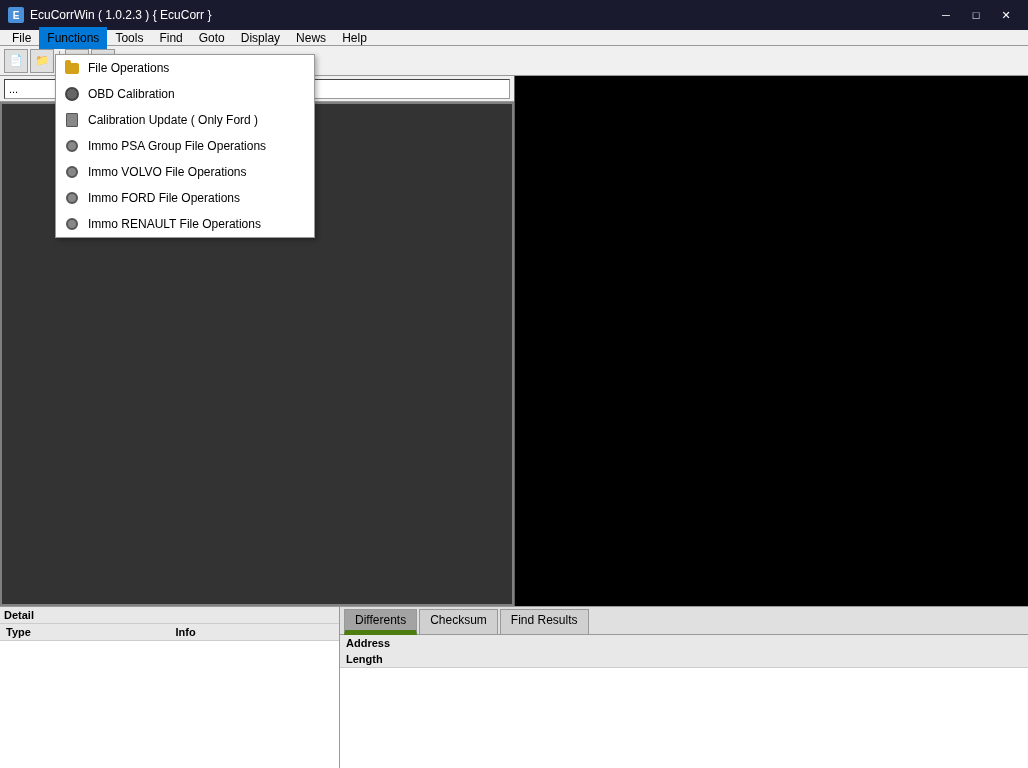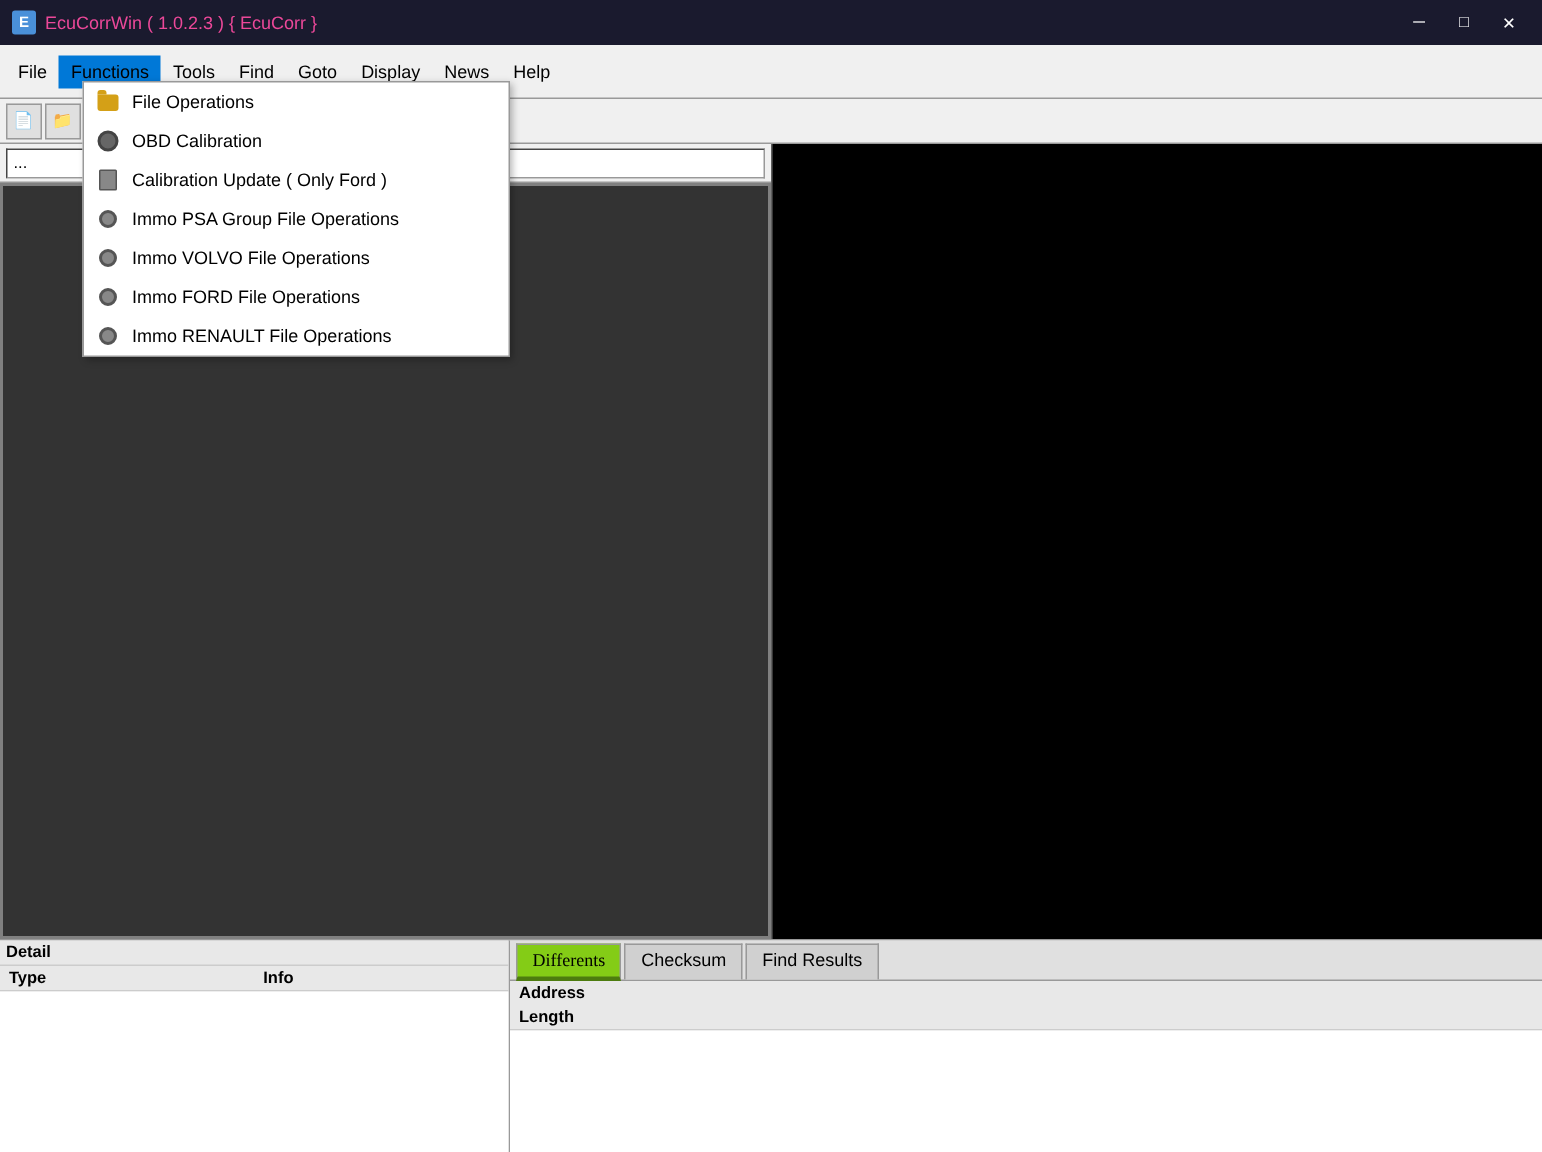--- a/index.html
+++ b/index.html
@@ -35,21 +35,21 @@
       border-radius: 2px;
       display: flex;
       align-items: center;
       justify-content: center;
       color: white;
       font-size: 10px;
       font-weight: bold;
     }
     #title-text {
       font-size: 12px;
-      color: #ec4899;
+      color: #ffffff;
     }
     #window-controls {
       display: flex;
       gap: 2px;
     }
     .win-btn {
       width: 28px;
       height: 20px;
       background: transparent;
       border: none;
@@ -57,21 +57,21 @@
       cursor: pointer;
       display: flex;
       align-items: center;
       justify-content: center;
       font-size: 11px;
     }
 
     
     #menu-bar {
       background: #f0f0f0;
-      height: 36px;
+      height: 16px;
       display: flex;
       align-items: center;
       padding: 0 4px;
       border-bottom: 1px solid #999;
     }
     .menu-item {
       padding: 2px 8px;
       cursor: pointer;
       font-size: 12px;
       height: 22px;
@@ -153,21 +153,21 @@
     }
 
     
     #dropdown-menu {
       position: absolute;
       top: 54px;
       left: 55px;
       background: white;
       border: 1px solid #999;
       box-shadow: 2px 2px 5px rgba(0,0,0,0.3);
-      width: 285px;
+      width: 260px;
       z-index: 1000;
     }
     .dropdown-item {
       display: flex;
       align-items: center;
       padding: 4px 8px;
       cursor: pointer;
       gap: 8px;
       font-size: 12px;
       height: 26px;
@@ -241,24 +241,23 @@
     .bottom-tab {
       padding: 3px 10px;
       cursor: pointer;
       font-size: 12px;
       border: 1px solid #999;
       border-bottom: none;
       background: #d0d0d0;
       margin-right: 2px;
     }
     .bottom-tab.active {
-      background: #84cc16;
-      border-bottom: 3px solid #4d7c0f;
+      background: #a3a3a3;
+      border-bottom: 5px solid #4d7c0f;
       margin-bottom: -1px;
-      font-family: Liberation Serif, serif;
     }
     #bottom-content {
       display: flex;
       flex: 1;
     }
     #detail-panel {
       width: 340px;
       border-right: 1px solid #999;
       display: flex;
       flex-direction: column;

